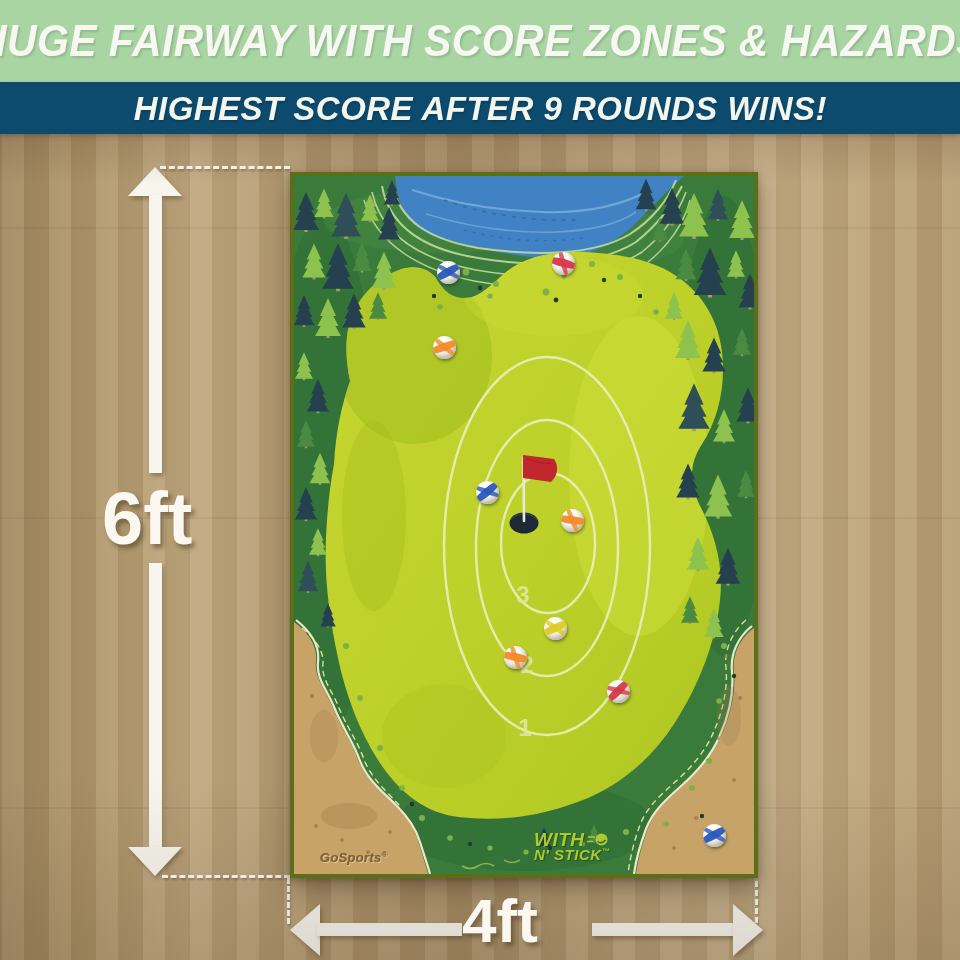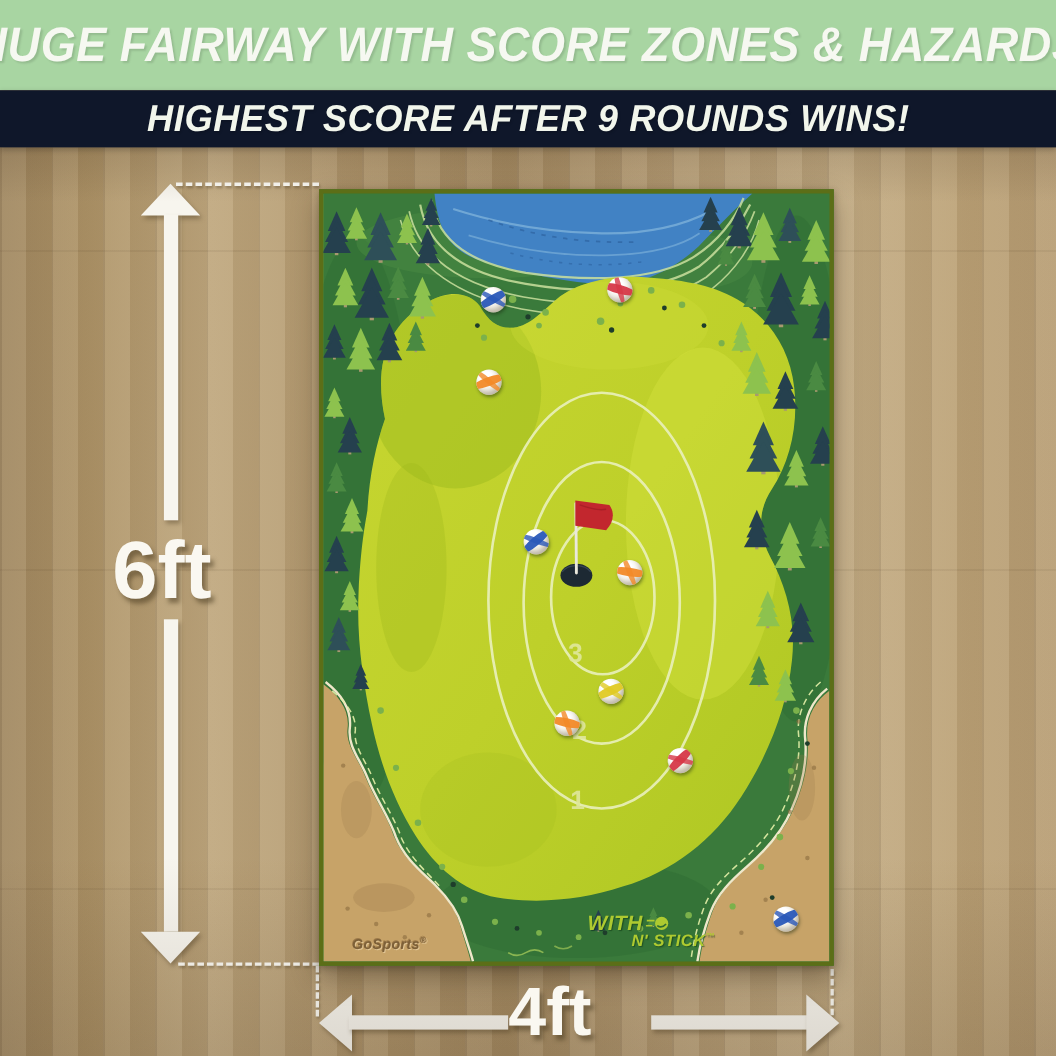--- a/index.html
+++ b/index.html
@@ -5,21 +5,21 @@
   html,body{margin:0;padding:0;}
   body{width:960px;height:960px;overflow:hidden;font-family:"Liberation Sans",sans-serif;background:#b49a71;}
   .page{position:relative;width:960px;height:960px;}
 
   
   .banner-top{position:absolute;left:0;top:0;width:960px;height:82px;background:#a8d5a2;
     display:flex;align-items:center;justify-content:center;z-index:5;}
   .banner-top .txt{font-size:44px;font-weight:bold;font-style:italic;color:#f6f8f1;
     letter-spacing:.5px;white-space:nowrap;transform:scaleX(.93);
     text-shadow:2px 2px 2px rgba(0,0,0,.12);}
-  .banner-sub{position:absolute;left:0;top:82px;width:960px;height:52px;background:#0f172a;
+  .banner-sub{position:absolute;left:0;top:82px;width:960px;height:52px;background:#0c4a6e;
     display:flex;align-items:center;justify-content:center;z-index:5;box-shadow:0 2px 5px rgba(0,0,0,.22);}
   .banner-sub .txt{font-size:34px;font-weight:bold;font-style:italic;color:#f2f6ec;
     letter-spacing:.5px;white-space:nowrap;transform:scaleX(.97);
     text-shadow:1px 2px 2px rgba(0,0,0,.15);}
 
   
   .floor{position:absolute;left:0;top:134px;width:960px;height:826px;
     background-color:#b49a71;
     background-image:
       repeating-linear-gradient(90deg, rgba(60,40,20,.13) 0 1.5px, rgba(0,0,0,0) 1.5px 47px),
@@ -37,21 +37,21 @@
                inset 0 0 0 2px rgba(170,185,60,.55);}
   .mat-art{position:absolute;left:0;top:0;width:460px;height:698px;display:block;}
 
   .brand{position:absolute;left:26px;top:674px;z-index:4;font-size:13px;font-weight:bold;font-style:italic;
     color:#7d6038;letter-spacing:.3px;
     text-shadow:1px 1px 0 rgba(245,225,185,.55), -0.5px -0.5px 0 rgba(80,50,20,.35);}
   .brand sup{font-size:8px;}
   .chip-logo{position:absolute;left:240px;top:655px;z-index:4;color:#aeca30;font-weight:bold;font-style:italic;
     text-shadow:1px 1px 1px rgba(15,55,20,.55);line-height:.92;letter-spacing:.5px;}
   .chip-line1{font-size:19px;display:flex;align-items:center;gap:2px;}
-  .chip-line2{font-size:15px;margin-left:40px;}
+  .chip-line2{font-size:15px;}
   .chip-line2 sup{font-size:8px;}
   .ball-icon{display:inline-block;}
 
   
   #zones-layer span{position:absolute;transform:translate(-50%,-50%);z-index:3;
     font-weight:bold;font-size:24px;color:#dfe79a;opacity:.92;}
   .ball{position:absolute;width:23px;height:23px;border-radius:50%;overflow:hidden;z-index:4;
     background:radial-gradient(circle at 35% 30%, #ffffff 25%, #f0ede3 55%, #d6d0be 100%);
     box-shadow:1px 2px 3px rgba(25,40,15,.45), inset -2px -3px 4px rgba(120,110,90,.35);}
   .ball .stripe{position:absolute;left:-20%;top:33%;width:140%;height:34%;border-radius:50%;opacity:.95;}

